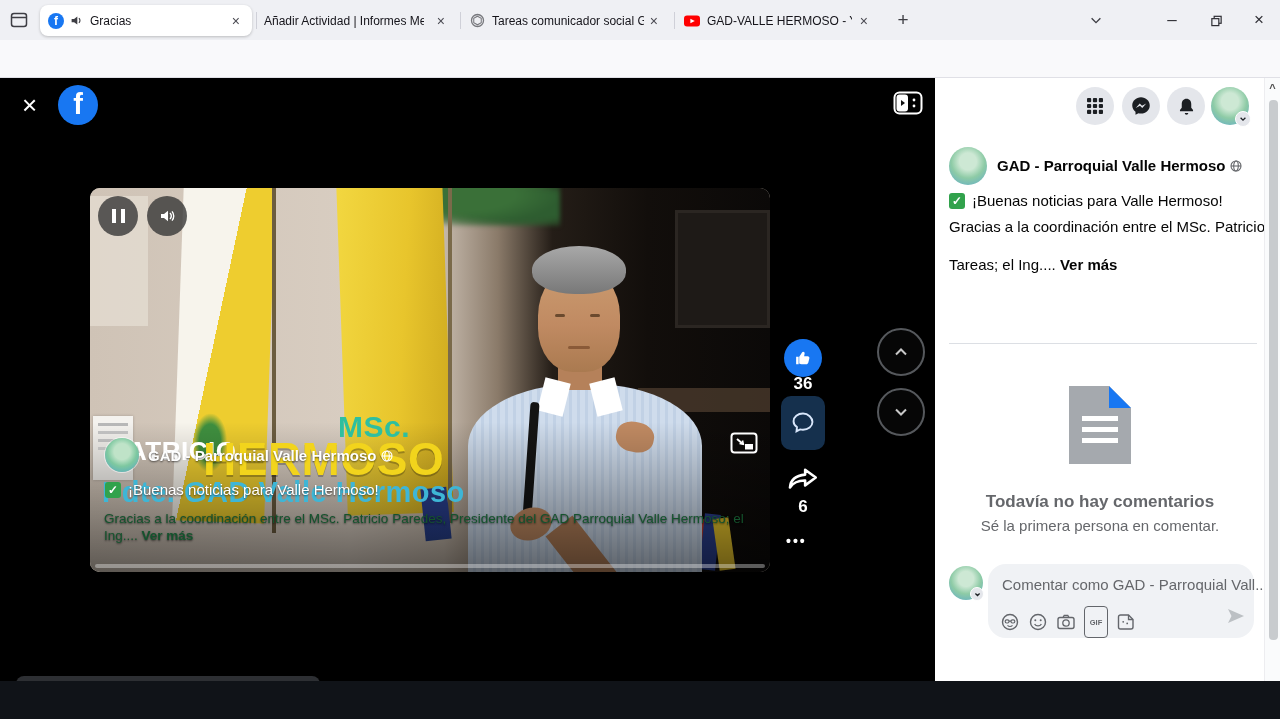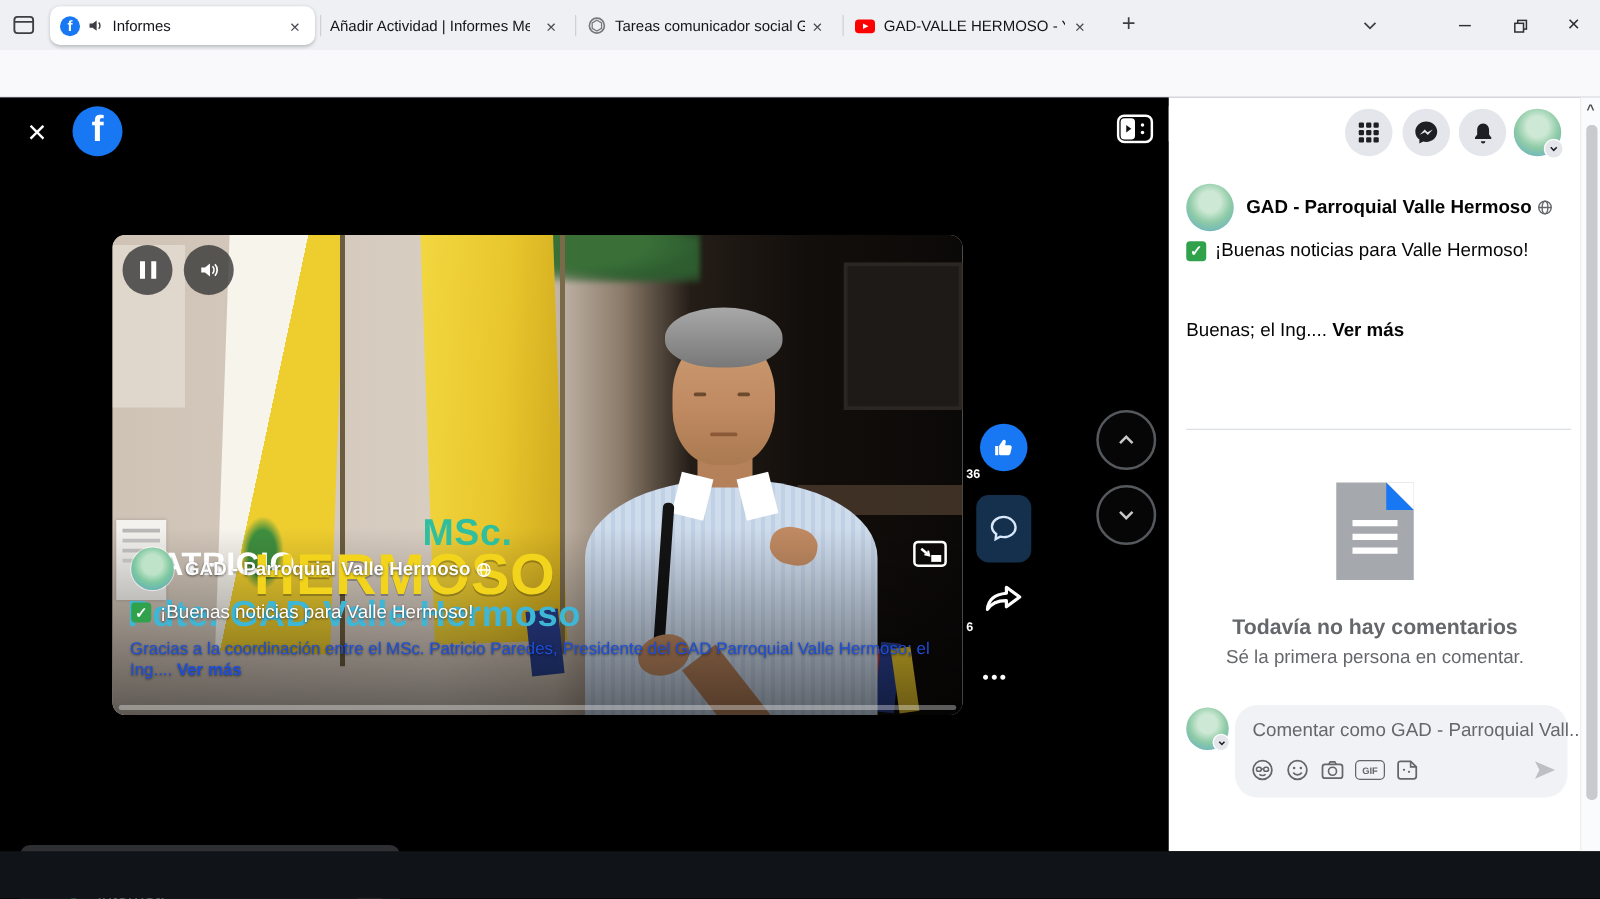--- a/index.html
+++ b/index.html
@@ -20,23 +20,23 @@
 .urlbar{position:absolute;left:210px;top:45px;width:795px;height:28px;background:#ececf0;border-radius:6px;display:flex;align-items:center;padding:0 10px;gap:9px}
 .urltext{font-size:13.5px;color:#5b5b66;white-space:nowrap}
 .urltext b{color:#0c0c0d;font-weight:600}
 .urltext .path{color:#82828c}
 
 .stage{position:absolute;left:0;top:78px;width:935px;height:603px;background:#000}
 .video{position:absolute;left:90px;top:110px;width:680px;height:384px;border-radius:10px;overflow:hidden;background:#c9bfb4}
 .ctlcircle{position:absolute;width:40px;height:40px;border-radius:50%;background:rgba(55,55,55,.8);display:flex;align-items:center;justify-content:center}
 .cap{position:absolute;font-weight:800;white-space:nowrap;letter-spacing:.5px}
 .ovl-name{font-size:15px;font-weight:700;color:#fff;text-shadow:0 1px 2px rgba(0,0,0,.6)}
-.ovl-text{font-size:13.5px;line-height:17px;color:#1d4ed8;text-shadow:0 1px 2px rgba(0,0,0,.6)}
+.ovl-text{font-size:13.5px;line-height:17px;color:#14532d;text-shadow:0 1px 2px rgba(0,0,0,.6)}
 .check{display:inline-block;width:16px;height:16px;background:#31a24c;border-radius:3px;color:#fff;font-size:12px;font-weight:700;text-align:center;line-height:16px}
-.railcnt{position:absolute;width:60px;text-align:left;color:#fff;font-size:10px;font-weight:600}
+.railcnt{position:absolute;width:60px;text-align:center;color:#fff;font-size:17px;font-weight:600}
 .navcirc{position:absolute;width:48px;height:48px;border-radius:50%;border:2px solid #55585c;display:flex;align-items:center;justify-content:center;background:rgba(20,20,20,.3)}
 
 .sidebar{position:absolute;left:935px;top:78px;width:345px;height:603px;background:#fff}
 .circbtn{position:absolute;width:38px;height:38px;border-radius:50%;background:#e4e6eb;display:flex;align-items:center;justify-content:center}
 .fbbody{font-size:15px;color:#050505}
 .gray{color:#65676b}
 .promote{position:absolute;left:14px;top:215px;width:308px;height:33px;border-radius:6px;background:#1877f2;display:flex;align-items:center;justify-content:center;gap:8px;color:#fff;font-size:15px;font-weight:700}
 .docicon{position:absolute;left:134px;top:308px;width:62px;height:78px;background:#a5a9ae}
 .docicon .fold{position:absolute;right:0;top:0;width:0;height:0;border-left:22px solid transparent;border-top:22px solid #fff}
 .docicon .fold2{position:absolute;right:0;top:0;width:0;height:0;border-top:22px solid transparent;border-left:22px solid #1877f2;transform:translateX(0)}
@@ -64,21 +64,21 @@
     </div>
 
     <div class="tab-active">
       <div style="width:16px;height:16px;border-radius:50%;background:#1877f2;color:#fff;font-weight:700;font-size:12px;text-align:center;line-height:16px">f</div>
       <span style="margin-left:6px">
         <svg width="13" height="13" viewBox="0 0 16 16">
             <path d="M2 6h3l4-3v10L5 10H2z" fill="#3e3e44"></path>
             <path d="M11 5a4.2 4.2 0 0 1 0 6" fill="none" stroke="#3e3e44" stroke-width="1.4"></path>
           </svg>
       </span>
-      <span class="tabtitle" style="margin-left:7px">Informes</span>
+      <span class="tabtitle" style="margin-left:7px">Gracias</span>
       <span class="tabclose">×</span>
     </div>
 
     <div class="tab-inactive" style="left:258px;width:197px;padding:0 6px">
       <span class="tabtitle" style="width:160px">Añadir Actividad | Informes Mensua</span>
       <span class="tabclose">×</span>
     </div>
     <div class="tabsep" style="left:256px"></div>
 
     <div class="tab-inactive" style="left:462px;width:208px;padding:0 8px">
@@ -381,23 +381,23 @@
           <circle cx="6" cy="6" r="5" fill="none" stroke="#65676b" stroke-width="1.1"></circle>
           <line x1="1" y1="6" x2="11" y2="6" stroke="#65676b" stroke-width="1.1"></line>
           <ellipse cx="6" cy="6" rx="2.3" ry="5" fill="none" stroke="#65676b" stroke-width="1.1"></ellipse>
         </svg>
     </div>
     <div class="abs" style="left:14px;top:114px;display:flex;align-items:center;gap:7px">
       <span class="check">✓</span>
       <span class="fbbody">¡Buenas noticias para Valle Hermoso!</span>
     </div>
     <div class="abs fbbody" style="left:14px;top:139px;width:316px;line-height:19px">
+      <span>Gracias a la coordinación entre el MSc. Patricio</span><br>
       <br>
-      <br>
-      <span>Buenas; el Ing.... </span><b>Ver más</b>
+      <span>Tareas; el Ing.... </span><b>Ver más</b>
     </div>
 
 
     <div class="abs" style="left:14px;top:265px;width:308px;height:1px;background:#dcdfe4"></div>
 
     <div class="docicon">
       <div class="fold"></div>
         <div class="fold2"></div>
       <div class="docline" style="top:30px"></div>
       <div class="docline" style="top:41px"></div>
@@ -427,21 +427,21 @@
             <circle cx="10" cy="10" r="7.5" fill="none" stroke="#63666b" stroke-width="1.4"></circle>
             <circle cx="7.3" cy="8.3" r="1" fill="#63666b"></circle>
             <circle cx="12.7" cy="8.3" r="1" fill="#63666b"></circle>
             <path d="M6.6 12a4 4 0 0 0 6.8 0" fill="none" stroke="#63666b" stroke-width="1.3"></path>
           </svg>
         <svg width="20" height="20" viewBox="0 0 20 20">
             <rect x="2" y="5.5" width="16" height="11" rx="2" fill="none" stroke="#63666b" stroke-width="1.4"></rect>
             <path d="M7 5.5L8.2 3.5h3.6L13 5.5" fill="none" stroke="#63666b" stroke-width="1.3"></path>
             <circle cx="10" cy="11" r="3.2" fill="none" stroke="#63666b" stroke-width="1.3"></circle>
           </svg>
-        <span style="display:flex;align-items:center;justify-content:center;width:24px;height:16px;border:1.4px solid #63666b;border-radius:4px;font-size:7.5px;font-weight:700;color:#63666b">GIF</span>
+        <span style="display:flex;align-items:center;justify-content:center;width:24px;height:32px;border:1.4px solid #63666b;border-radius:4px;font-size:7.5px;font-weight:700;color:#63666b">GIF</span>
         <svg width="20" height="20" viewBox="0 0 20 20">
             <path d="M4.5 3h8L17 7.5V15a2 2 0 0 1-2 2H4.5a2 2 0 0 1-2-2V5a2 2 0 0 1 2-2z" fill="none" stroke="#63666b" stroke-width="1.4"></path>
             <path d="M12.5 3v4.5H17" fill="none" stroke="#63666b" stroke-width="1.3"></path>
             <circle cx="7.2" cy="9.8" r=".9" fill="#63666b"></circle>
             <circle cx="11.2" cy="11.4" r=".9" fill="#63666b"></circle>
           </svg>
       </div>
       <div class="abs" style="left:238px;top:42px">
         <svg width="20" height="20" viewBox="0 0 20 20">
             <polygon points="2,3 18,10 2,17 5.5,10" fill="#bcc0c4"></polygon>

